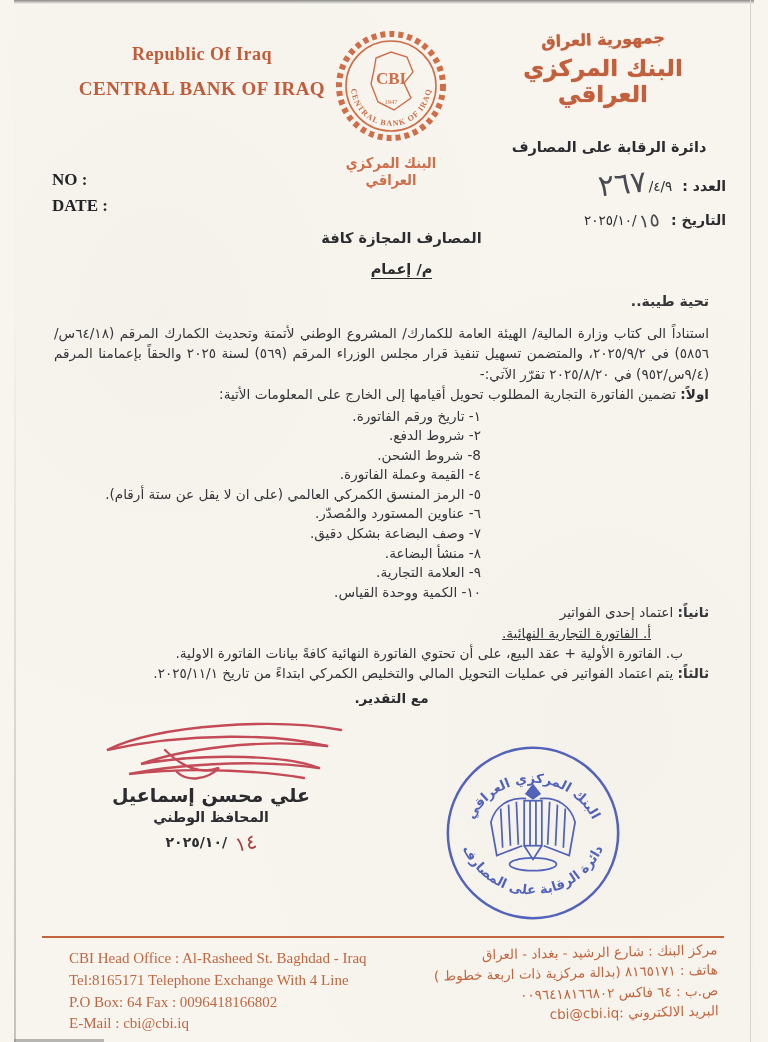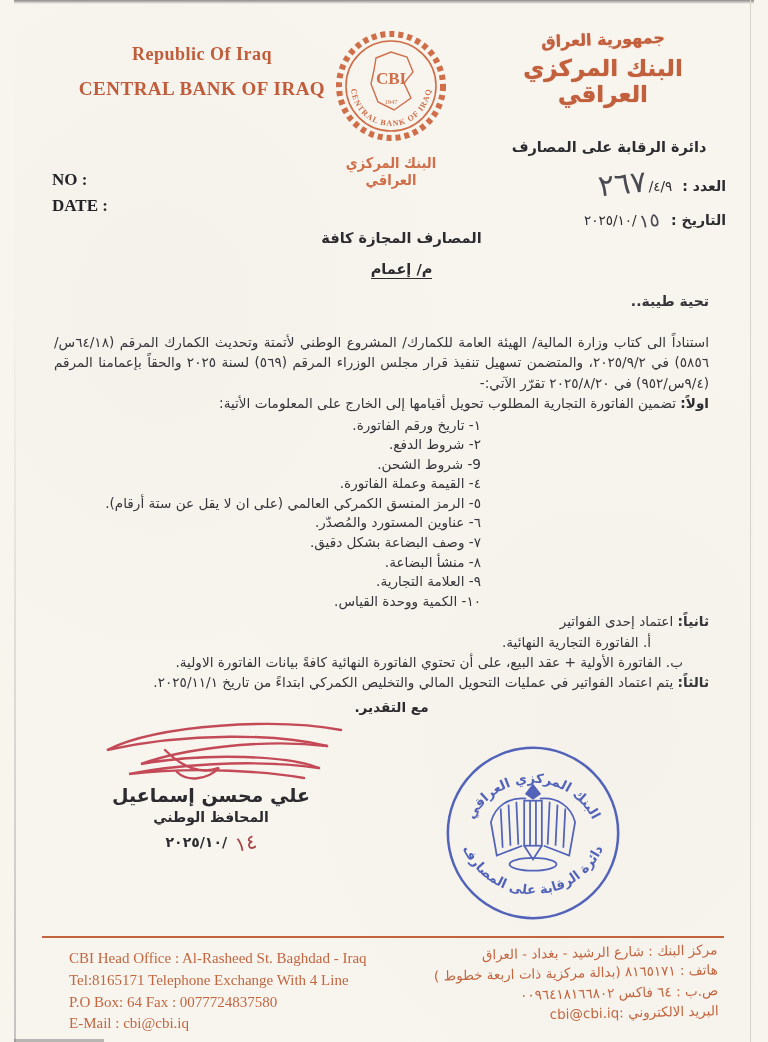--- a/index.html
+++ b/index.html
@@ -57,26 +57,26 @@
   .addressee { position:absolute; top:230px; left:0; right:-35px; text-align:center;
     font-size:14.5px; font-weight:bold; color:#2c2c30; direction:rtl; }
   .subject { position:absolute; top:259px; left:0; right:-35px; text-align:center; direction:rtl; }
   .subject span { font-size:14.5px; font-weight:bold; color:#2c2c30;
     border-bottom:1.5px solid #2c2c30; padding-bottom:1px; }
 
   
   .body-block { position:absolute; top:291px; right:45px; left:40px; direction:rtl;
     font-size:13.6px; line-height:1.5; color:#35353a; }
   .greeting { font-weight:bold; font-size:14px; }
-  .intro { margin-top:20px; text-align:justify; text-align-last:right; }
+  .intro { margin-top:11px; text-align:justify; text-align-last:right; }
   .sec { }
   .sec b.h { font-weight:bold; color:#2c2c30; }
   ol.items { list-style:none; margin:2px 228px 0 0; }
   ol.items li { line-height:1.44; }
-  .sub-a { margin-right:58px; }
+  .sub-a { margin-right:58px;text-decoration:underline; }
   .sub-b { margin-right:26px; }
   .closing { margin-top:4px; text-align:center; font-weight:bold; color:#2c2c30;
     transform:translateX(10px); }
 
   
   .sig-wrap { position:absolute; top:716px; left:52px; width:290px; text-align:center; }
   .sig-name { font-size:19px; font-weight:bold; color:#2c2c30; direction:rtl; margin-top:-8px; }
   .sig-title { font-size:14px; font-weight:bold; color:#2c2c30; direction:rtl; margin-top:3px; }
   .sig-date { font-size:14px; font-weight:bold; color:#2c2c30; margin-top:3px; direction:ltr; }
   .hand-red { font-size:20px; color:#a84343; transform:rotate(-12deg); display:inline-block;
@@ -156,21 +156,21 @@
   <div class="body-block">
     <div class="greeting">تحية طيبة..</div>
     <p class="intro">استناداً الى كتاب وزارة المالية/ الهيئة العامة للكمارك/ المشروع الوطني لأتمتة وتحديث الكمارك المرقم (٦٤/١٨س/٥٨٥٦) في ٢٠٢٥/٩/٢، والمتضمن تسهيل تنفيذ قرار مجلس الوزراء المرقم (٥٦٩) لسنة ٢٠٢٥ والحقاً بإعمامنا المرقم (٩/٤س/٩٥٢) في ٢٠٢٥/٨/٢٠ تقرّر الآتي:-</p>
 
     <div class="sec">
       <b class="h">اولاً:</b>
       <span>تضمين الفاتورة التجارية المطلوب تحويل أقيامها إلى الخارج على المعلومات الأتية:</span>
       <ol class="items">
         <li>١- تاريخ ورقم الفاتورة.</li>
         <li>٢- شروط الدفع.</li>
-        <li>9- شروط الشحن.</li>
+        <li>8- شروط الشحن.</li>
         <li>٤- القيمة وعملة الفاتورة.</li>
         <li>٥- الرمز المنسق الكمركي العالمي (على ان لا يقل عن ستة أرقام).</li>
         <li>٦- عناوين المستورد والمُصدّر.</li>
         <li>٧- وصف البضاعة بشكل دقيق.</li>
         <li>٨- منشأ البضاعة.</li>
         <li>٩- العلامة التجارية.</li>
         <li>١٠- الكمية ووحدة القياس.</li>
       </ol>
     </div>
 
@@ -233,21 +233,21 @@
         <line x1="98" y1="62" x2="98" y2="108"></line>
       <path d="M86,108 L95,122 L104,108"></path>
       <ellipse cx="95" cy="127" rx="24" ry="6.5"></ellipse>
     </g>
   </svg>
 
   <div class="foot-line"></div>
   <div class="foot-en">
     <div>CBI Head Office : Al-Rasheed St. Baghdad - Iraq</div>
     <div>Tel:8165171 Telephone Exchange With 4 Line</div>
-    <div>P.O Box: 64 Fax : 0077724837580</div>
+    <div>P.O Box: 64 Fax : 0096418166802</div>
     <div>E-Mail : cbi@cbi.iq</div>
   </div>
   <div class="foot-ar">
     <div>مركز البنك : شارع الرشيد - بغداد - العراق</div>
     <div>هاتف : ٨١٦٥١٧١ (بدالة مركزية ذات اربعة خطوط )</div>
     <div>ص.ب : ٦٤ فاكس ٠٠٩٦٤١٨١٦٦٨٠٢</div>
     <div>البريد الالكتروني :cbi@cbi.iq</div>
   </div>
 </div>
 

